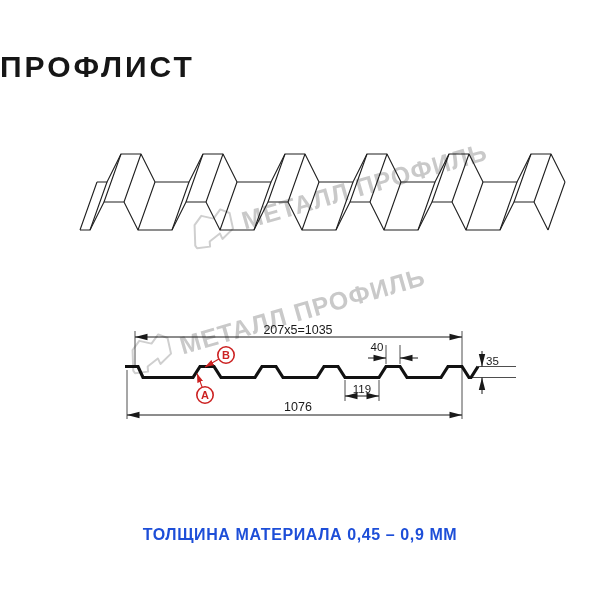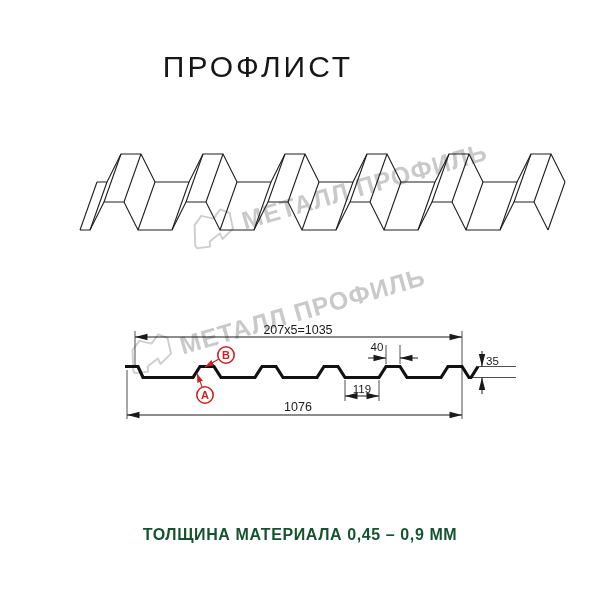--- a/index.html
+++ b/index.html
@@ -1,23 +1,23 @@
 <!DOCTYPE html>
 <html><head>
 <meta charset="utf-8">
 <style>
   html,body{margin:0;padding:0;background:#fff;}
   .canvas{position:relative;width:600px;height:600px;background:#ffffff;overflow:hidden;
           font-family:"Liberation Sans",sans-serif;}
-  .title{position:absolute;top:50px;left:0;width:516px;text-align:center;
-         font-size:30px;font-weight:400;letter-spacing:3px;color:#161616;}
+  .title{position:absolute;top:50px;left:0;width:516px;
+         font-size:30px;font-weight:700;letter-spacing:3px;color:#161616;}
   .subtitle{position:absolute;top:88px;left:0;width:600px;text-align:center;
          font-size:16px;font-weight:600;letter-spacing:1px;color:#222;}
   .footer-note{position:absolute;top:526px;left:0;width:600px;text-align:center;
-         font-size:16px;font-weight:700;letter-spacing:0.6px;color:#14532d;}
+         font-size:16px;font-weight:700;letter-spacing:0.6px;color:#1d4ed8;}
   svg{position:absolute;left:0;}
   #wm{top:0;width:600px;height:600px;}
   #p3{top:146px;width:600px;height:140px;}
   #xs{top:318px;width:600px;height:110px;}
   .wm-text{font-family:"Liberation Sans",sans-serif;font-weight:700;font-size:25px;
          letter-spacing:1px;fill:#c9c9c9;}
   .dim-text{font-family:"Liberation Sans",sans-serif;font-size:11.5px;fill:#1a1a1a;}
   .dim-text-lg{font-family:"Liberation Sans",sans-serif;font-size:12.5px;fill:#1a1a1a;}
   .red-letter{font-family:"Liberation Sans",sans-serif;font-size:11px;font-weight:600;fill:#cc2222;}
 </style>

